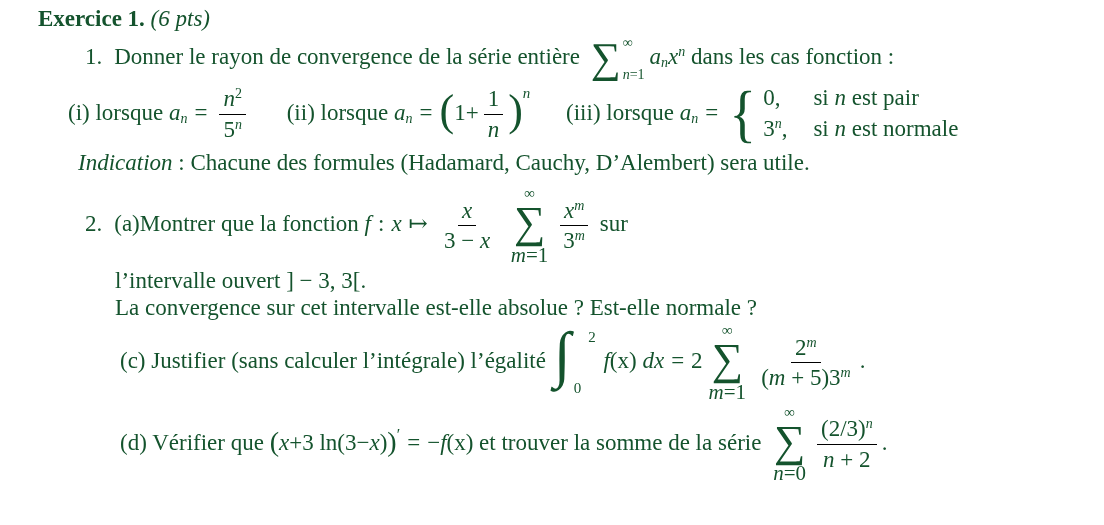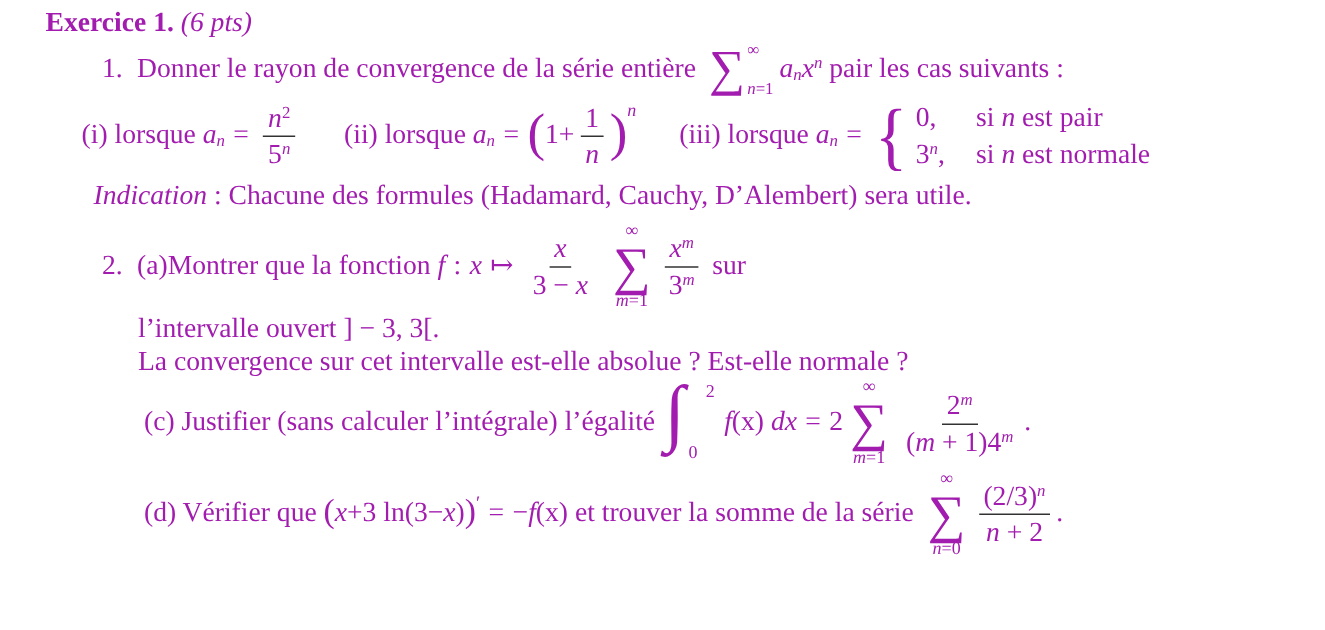--- a/index.html
+++ b/index.html
@@ -1,18 +1,18 @@
 <!DOCTYPE html>
 <html><head>
 <meta charset="utf-8">
 <style>
   html,body{margin:0;padding:0;background:#fff;}
   .page{
     width:1104px;height:525px;overflow:hidden;box-sizing:border-box;
-    background:#ffffff;color:#a21caf;
+    background:#ffffff;color:#14532d;
     font-family:"Liberation Serif","DejaVu Serif",serif;
     font-size:23px;padding-top:6px;
   }
   .row{white-space:nowrap;}
   .b{font-weight:bold;}
   .it{font-style:italic;}
   .v{font-style:italic;}
   .title-row{margin-left:38px;}
   .r1{margin:4px 0 0 85px;}
   .r2{margin:2px 0 0 68px;}
@@ -28,21 +28,21 @@
   .sub{font-size:61%;vertical-align:-0.2em;}
   .frac{display:inline-flex;flex-direction:column;align-items:center;vertical-align:middle;margin:0 5px;line-height:1.2;text-align:center;}
   .frac .num{border-bottom:1.5px solid #000;padding:0 4px 1px;}
   .frac .den{padding:1px 4px 0;}
   .isum{display:inline-flex;align-items:center;vertical-align:middle;margin:0 5px;}
   .sigma-inline{font-size:42px;line-height:0.95;}
   .ilims{display:inline-flex;flex-direction:column;justify-content:space-between;height:46px;font-size:14px;line-height:1;margin-left:2px;}
   .dsum{display:inline-flex;flex-direction:column;align-items:center;vertical-align:middle;margin:0 6px;line-height:1;}
   .dtop{font-size:15px;}
   .dsigma{font-size:44px;line-height:0.95;padding:1px 0;}
-  .dbot{font-size:15px;}
+  .dbot{font-size:21px;}
   .intwrap{display:inline-block;position:relative;width:42px;height:72px;vertical-align:middle;margin:0 2px;}
   .iglyph{position:absolute;left:0;top:-4px;font-size:62px;line-height:1;}
   .isup{position:absolute;right:0;top:2px;font-size:15px;}
   .isub{position:absolute;left:20px;bottom:2px;font-size:15px;}
   .cases{display:inline-flex;align-items:center;vertical-align:middle;margin-left:4px;}
   .cbrace{font-size:56px;line-height:1;transform:scaleY(1.12);margin-right:7px;}
   .cgrid{display:grid;grid-template-columns:max-content max-content;column-gap:26px;row-gap:2px;align-items:baseline;text-align:left;line-height:1.25;}
   .bigp{display:inline-block;font-size:44px;line-height:1;vertical-align:middle;transform:translateY(-3px);}
   .bexp{font-size:15px;vertical-align:1.5em;}
   .bigp2{display:inline-block;font-size:28px;line-height:1;vertical-align:middle;transform:translateY(-2px);}
@@ -61,21 +61,21 @@
 
   <div class="row r1">
     <span class="qnum">1.</span><span>Donner le rayon de convergence de la série entière</span>
     <span class="isum">
         <span class="sigma-inline">∑</span>
         <span class="ilims">
           <span>∞</span>
           <span><span class="v">n</span><span>=1</span></span>
         </span>
       </span><span><span class="v">a</span><span class="sub v">n</span><span class="v">x</span><span class="sup v">n</span></span>
-    <span>pair les cas suivants :</span>
+    <span>dans les cas fonction :</span>
   </div>
 
   <div class="row r2">
     <span class="case">
       <span>(i) lorsque</span>
       <span><span class="v">a</span><span class="sub v">n</span><span class="rel">=</span></span><span class="frac">
           <span class="num"><span class="v">n</span><span class="sup">2</span></span>
           <span class="den"><span>5</span><span class="sup v">n</span></span>
         </span>
     </span>
@@ -131,21 +131,21 @@
 
   <div class="row r7">
     <span>(c) Justifier (sans calculer l’intégrale) l’égalité</span>
     <span class="intwrap"><span class="iglyph">∫</span><span class="isup">2</span><span class="isub">0</span></span>
     <span><span class="v">f</span><span>(x)</span> <span class="v">dx</span><span class="rel">=</span><span>2</span></span><span class="dsum">
         <span class="dtop">∞</span>
         <span class="dsigma">∑</span>
         <span class="dbot"><span class="v">m</span><span>=1</span></span>
       </span><span class="frac">
         <span class="num"><span>2</span><span class="sup v">m</span></span>
-        <span class="den"><span>(</span><span class="v">m</span><span> + 1)4</span><span class="sup v">m</span></span>
+        <span class="den"><span>(</span><span class="v">m</span><span> + 5)3</span><span class="sup v">m</span></span>
       </span><span>.</span>
   </div>
 
   <div class="row r8">
     <span>(d) Vérifier que</span>
     <span><span class="bigp2">(</span><span class="v">x</span><span>+3 ln(3−</span><span class="v">x</span><span>)</span><span class="bigp2">)</span><span class="dprime">′</span><span class="rel">=</span><span>−</span><span class="v">f</span><span>(x)</span></span>
     <span>et trouver la somme de la série</span>
     <span class="dsum">
         <span class="dtop">∞</span>
         <span class="dsigma">∑</span>

